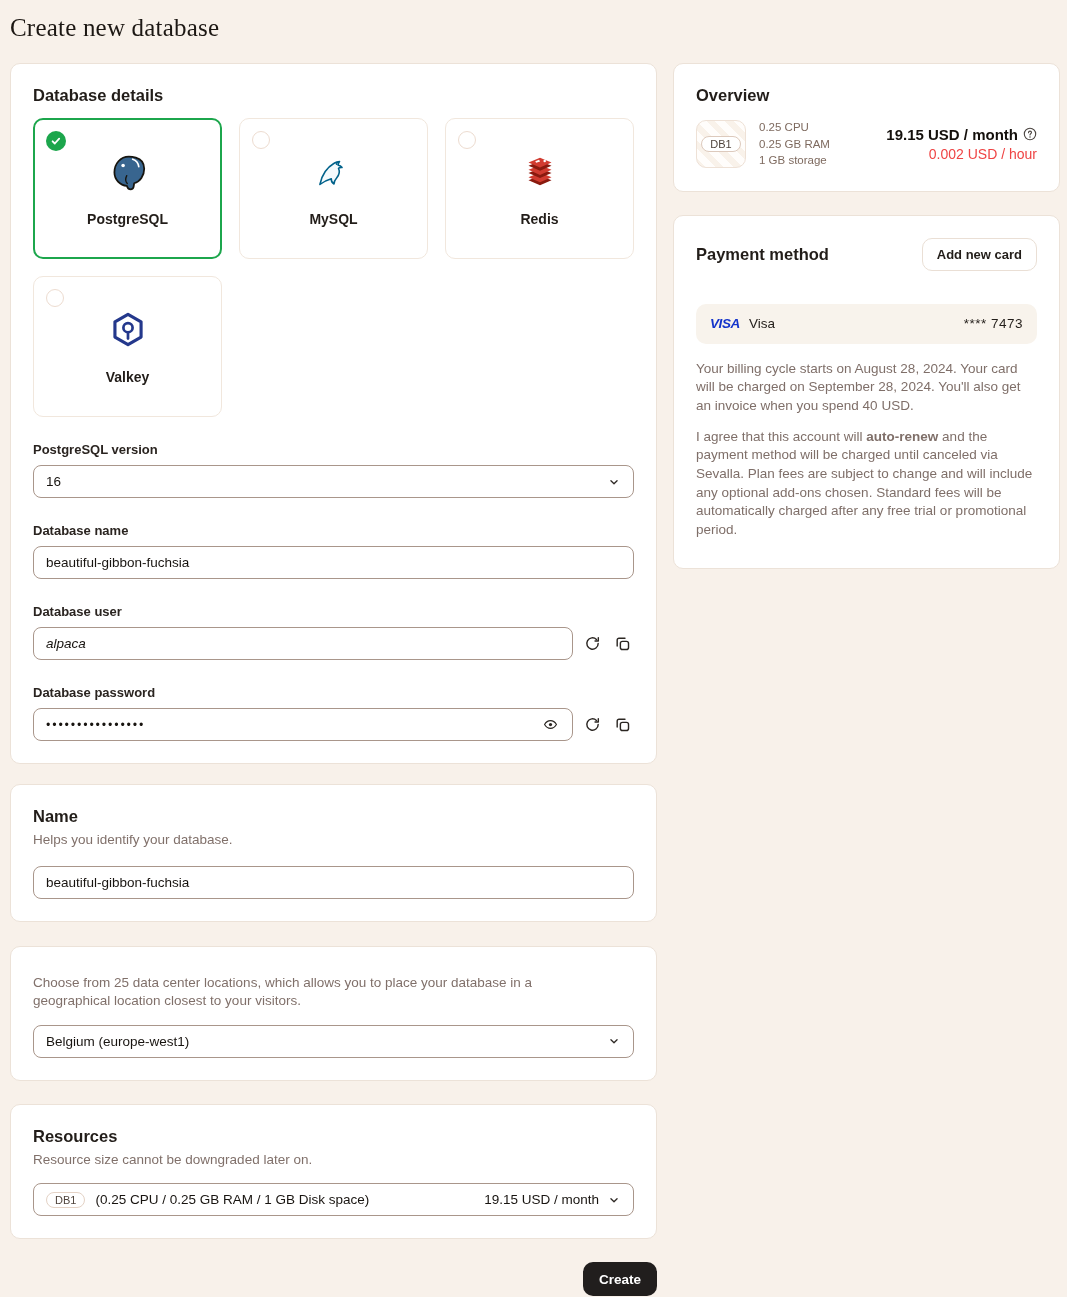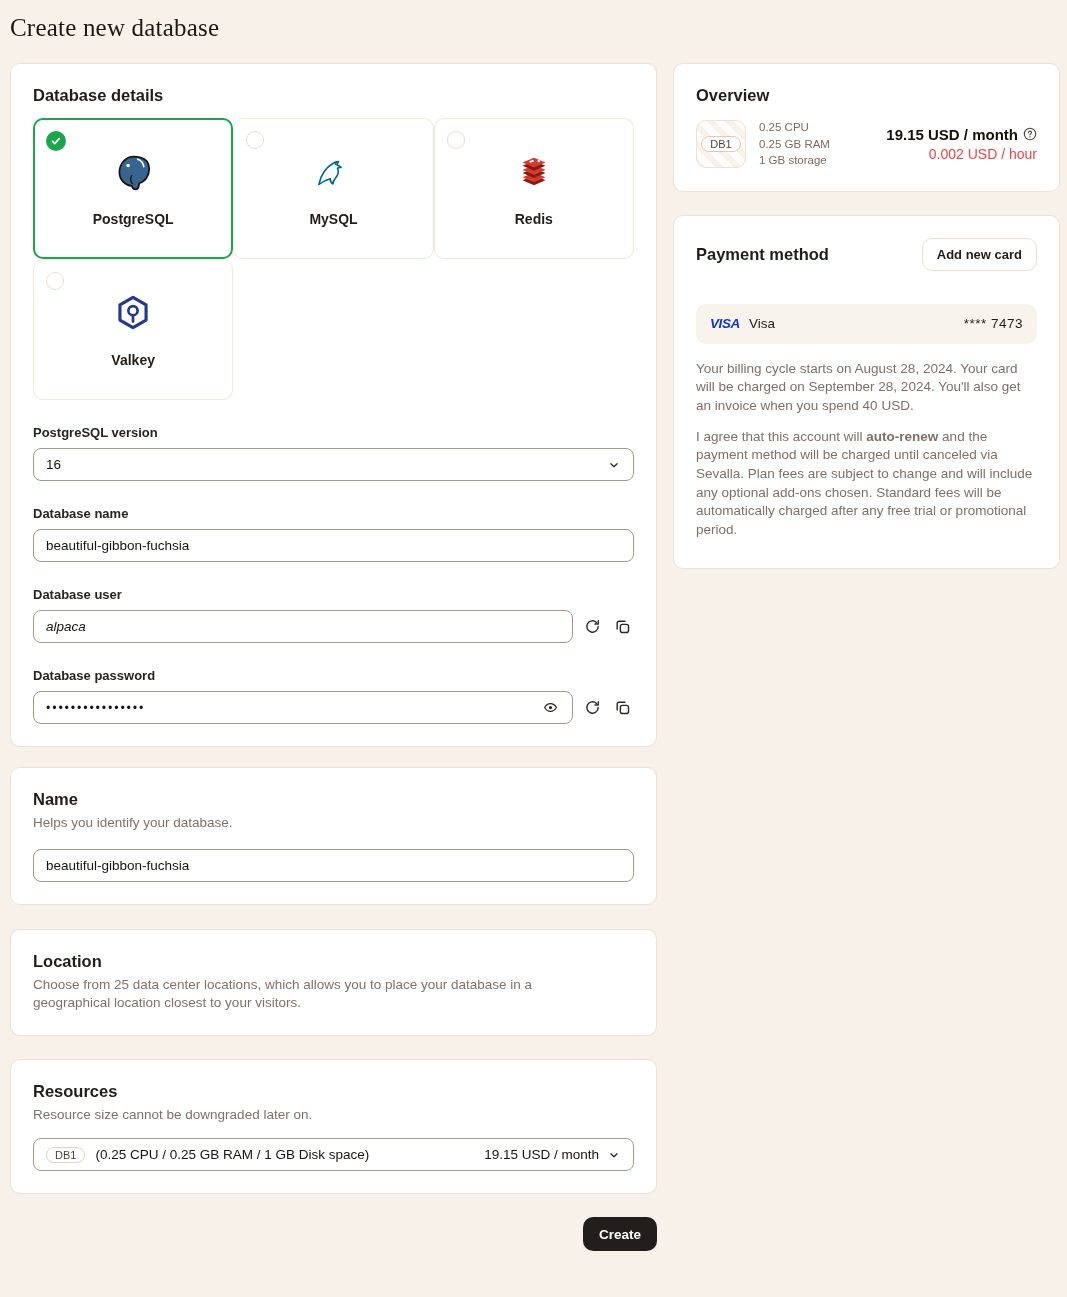--- a/index.html
+++ b/index.html
@@ -21,21 +21,21 @@
   .col-right { width:387px; display:flex; flex-direction:column; gap:23px; }
 
   .card {
     background:#fff; border:1px solid #ece2d8; border-radius:10px;
   }
   .card-lg { padding:22px; }
   .section-title { font-size:16.5px; font-weight:700; color:#221d19; }
   .section-sub { font-size:13.5px; color:#80706a; margin-top:5px; line-height:18.5px; }
 
   
-  .engine-grid { display:grid; grid-template-columns:repeat(3,1fr); gap:0; margin-top:13px; }
+  .engine-grid { display:grid; grid-template-columns:repeat(3,1fr); gap:17px; margin-top:13px; }
   .engine-tile {
     position:relative; height:141px; border:1px solid #f1e7dd; border-radius:10px;
     display:flex; flex-direction:column; align-items:center; justify-content:center;
     gap:15px; background:#fff; cursor:pointer;
   }
   .engine-tile.selected { border:2px solid #1ca64c; }
   .tile-radio {
     position:absolute; top:12px; left:12px; width:18px; height:18px;
     border-radius:50%; border:1px solid #eddcd0; background:#fff;
   }
@@ -260,22 +260,27 @@
         </div>
       </div>
 
       <div class="card card-lg mt-cards">
         <div class="section-title">Name</div>
         <div class="section-sub">Helps you identify your database.</div>
         <div class="text-input plain-input-mt">beautiful-gibbon-fuchsia</div>
       </div>
 
       <div class="card card-lg mt-card3">
-        <div class="section-title">Location</div>
         <div class="section-sub loc-desc">Choose from 25 data center locations, which allows you to place your database in a geographical location closest to your visitors.</div>
+        <div class="select loc-select-mt">
+          <span>Belgium (europe-west1)</span>
+          <svg width="14" height="14" viewBox="0 0 16 16">
+              <path d="M4.5 6.5L8 10l3.5-3.5" fill="none" stroke="#2f2a26" stroke-width="1.5" stroke-linecap="round" stroke-linejoin="round"></path>
+            </svg>
+        </div>
       </div>
 
       <div class="card card-lg mt-card4">
         <div class="section-title">Resources</div>
         <div class="section-sub">Resource size cannot be downgraded later on.</div>
         <div class="resource-select">
           <span class="db-pill">DB1</span>
           <span class="res-specs">(0.25 CPU / 0.25 GB RAM / 1 GB Disk space)</span>
           <span class="res-price">19.15 USD / month</span>
           <span class="res-chevron">

